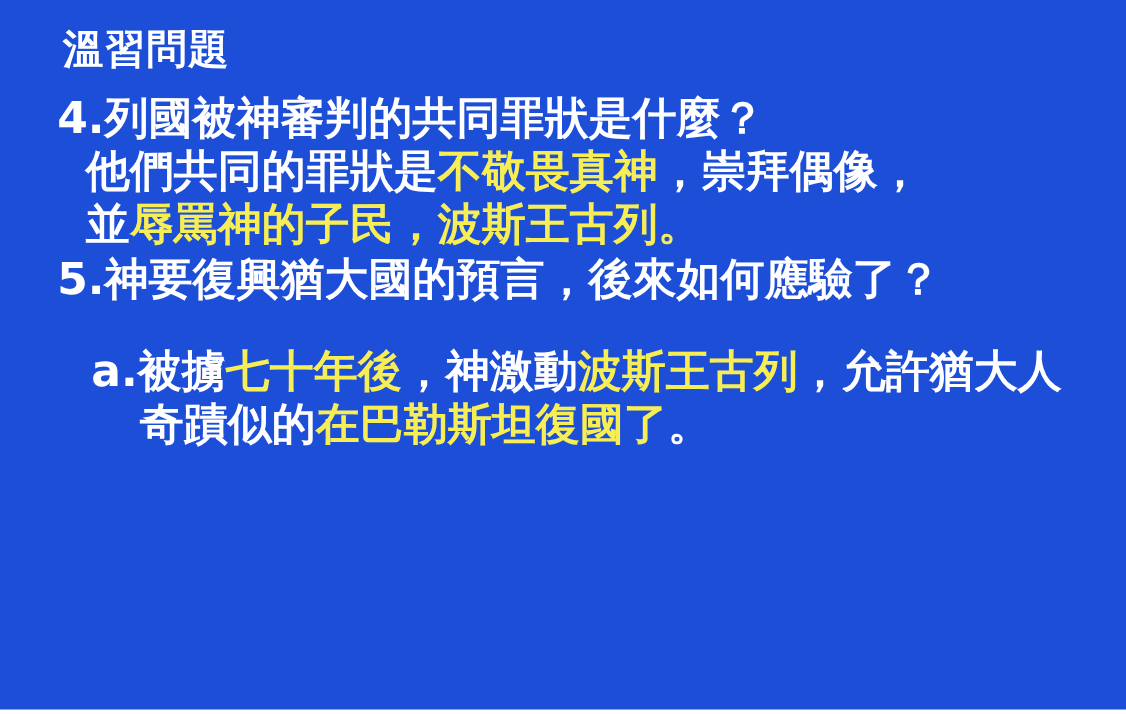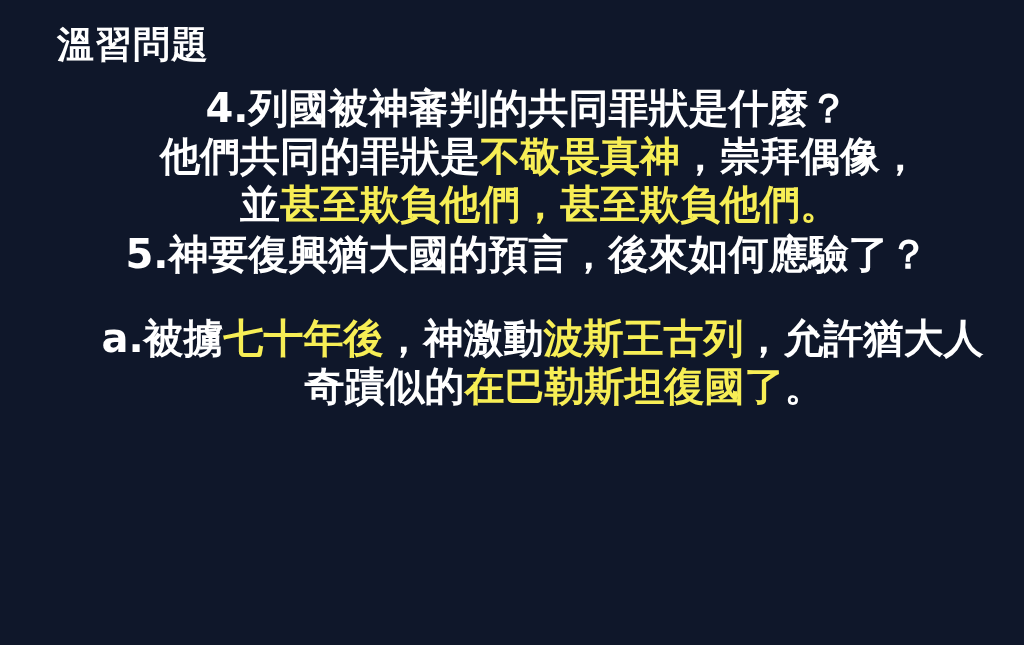--- a/index.html
+++ b/index.html
@@ -11,21 +11,21 @@
     width: 1024px;
     height: 650px;
     overflow: hidden;
     background: #ffffff;
     font-family: "DejaVu Sans", "Liberation Sans", sans-serif;
   }
   #slide {
     position: relative;
     width: 1024px;
     height: 645px;
-    background: #0f172a;
+    background: #1d4ed8;
     box-sizing: border-box;
     overflow: hidden;
   }
   #bottom-strip {
     width: 1024px;
     height: 5px;
     background: #ffffff;
   }
 
   #slide-title {
@@ -38,21 +38,20 @@
     letter-spacing: 1px;
     line-height: 1.05;
     white-space: nowrap;
   }
 
   #body-block {
     position: absolute;
     left: 52px;
     top: 84px;
     width: 950px;
-    text-align: center;
   }
 
   .line {
     color: #ffffff;
     font-weight: bold;
     font-size: 40px;
     line-height: 48px;
     white-space: nowrap;
     letter-spacing: 0px;
   }
@@ -71,21 +70,21 @@
 </head>
 <body>
 
 <div id="slide">
 
   <div id="slide-title">溫習問題</div>
 
   <div id="body-block">
       <div class="line "><span class="wt marker">4.</span><span class="wt">列國被神審判的共同罪狀是什麼？</span></div>
       <div class="line indent-1"><span class="wt">他們共同的罪狀是</span><span class="hl">不敬畏真神</span><span class="wt">，崇拜偶像，</span></div>
-      <div class="line indent-1"><span class="wt">並</span><span class="hl">甚至欺負他們，甚至欺負他們。</span></div>
+      <div class="line indent-1"><span class="wt">並</span><span class="hl">辱罵神的子民，波斯王古列。</span></div>
       <div class="line gap-before"><span class="wt marker">5.</span><span class="wt">神要復興猶大國的預言，後來如何應驗了？</span></div>
       <div class="line indent-2"><span class="wt marker">a.</span><span class="wt">被擄</span><span class="hl">七十年後</span><span class="wt">，神激動</span><span class="hl">波斯王古列</span><span class="wt">，允許猶大人</span></div>
       <div class="line indent-3"><span class="wt">奇蹟似的</span><span class="hl">在巴勒斯坦復國了</span><span class="wt">。</span></div>
     </div>
 
 </div>
 
 <div id="bottom-strip"></div>
 
 </body></html>

